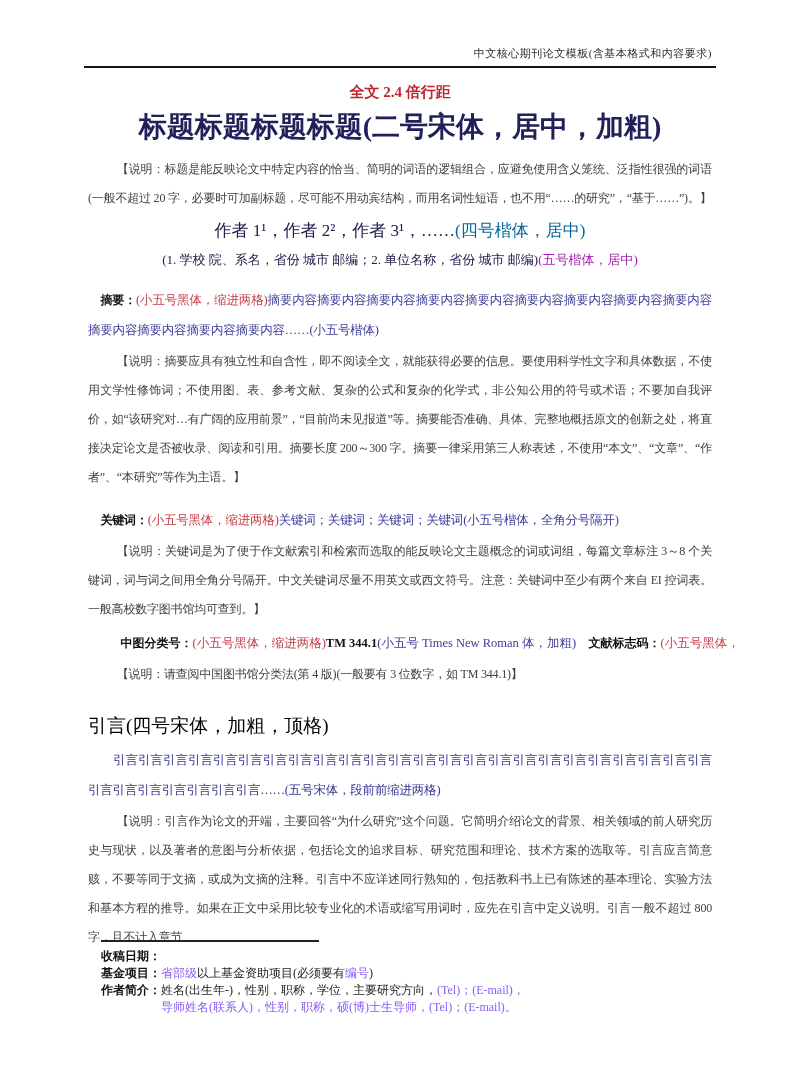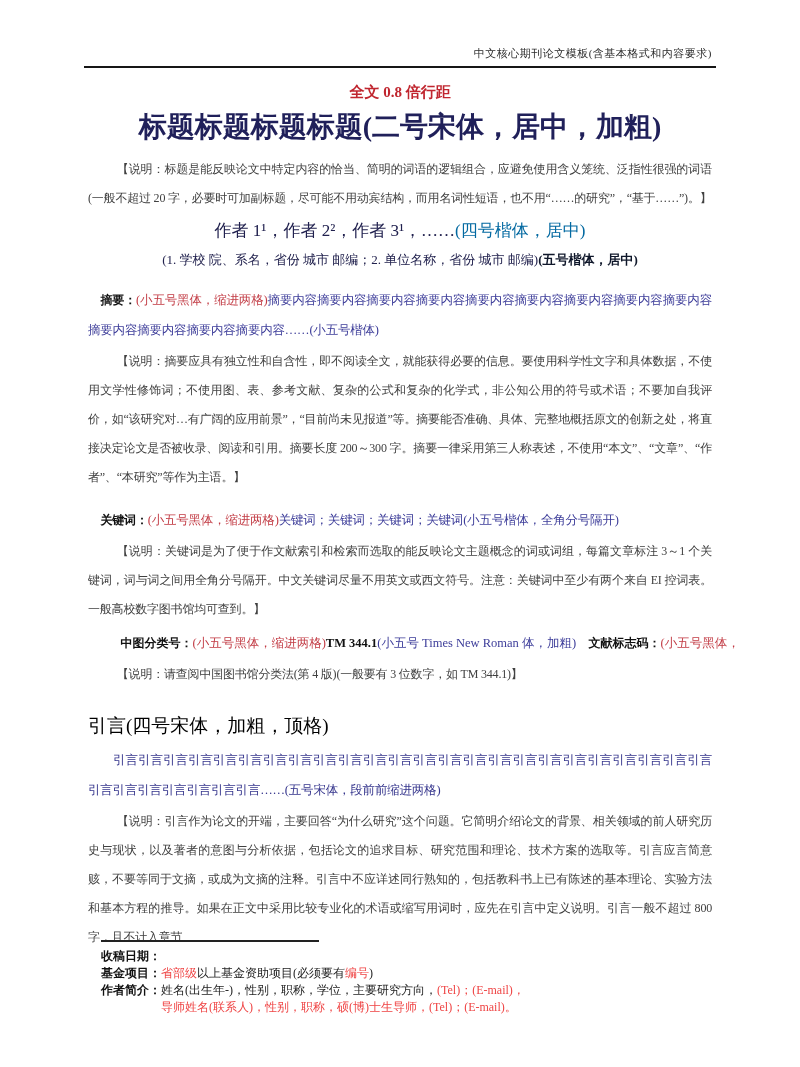--- a/index.html
+++ b/index.html
@@ -13,67 +13,67 @@
   .spacing-note { margin-top:15px; text-align:center; font-size:15px; font-weight:bold; color:#c0262f; }
 
   .paper-title { margin-top:5px; text-align:center; font-size:28px; font-weight:bold; color:#20205a; line-height:40px; }
 
   .note { margin-top:8px; color:#404040; font-size:12px; line-height:29px; text-align:justify; text-indent:2.4em; letter-spacing:-0.2px; }
   .note.tight { margin-top:2px; }
 
   .authors { margin-top:4px; text-align:center; font-size:17px; color:#20204e; line-height:28px; }
   .authors .fmt { color:#0369a1; }
   .affiliation { margin-top:3px; text-align:center; font-size:13px; color:#22224e; line-height:24px; }
-  .affiliation .fmt { color:#0f172a;font-weight:bold; }
+  .affiliation .fmt { color:#a21caf; }
 
   .fieldline { margin-top:13px; font-size:12.5px; line-height:30px; text-align:justify; text-indent:1em; letter-spacing:-0.2px; }
   .fieldline.single { text-align:left; }
   .label-black { font-weight:bold; color:#111; font-family:"Liberation Sans","DejaVu Sans",sans-serif; font-size:12px; }
   .hint-red { color:#c23b44; }
   .content-blue { color:#3c3c99; }
   .value-bold { font-weight:bold; color:#111; }
 
   .clc-line { margin-top:2px; font-size:12.5px; line-height:30px; white-space:nowrap;margin-left:20px; }
   .clc-line.first { text-indent:1em; margin-top:4px; }
 
   .intro-heading { margin-top:23px; font-size:19px; font-weight:normal; color:#000000; line-height:28px; }
   .intro-para { margin-top:5px; font-size:12.5px; line-height:30px; color:#34348c; text-align:justify; text-indent:2em; letter-spacing:-0.2px; }
 
   .footer { position:absolute; left:101px; top:940px; width:624px; background:#ffffff; }
   .footnote-rule { border:none; border-top:2px solid #222; width:218px; margin:0 0 6px 0; }
   .fn-row { display:flex; font-size:12px; line-height:17px; }
   .fn-label { flex:0 0 auto; font-weight:bold; color:#111; font-family:"Liberation Sans","DejaVu Sans",sans-serif; }
   .fn-content { flex:1 1 auto; color:#1c1c1c; }
-  .orange { color:#ef4444; }
+  .orange { color:#8b5cf6; }
 </style>
 </head>
 <body>
 
 <div class="page">
 
   <div class="doc-header">中文核心期刊论文模板(含基本格式和内容要求)</div>
   <hr class="header-rule">
 
-  <div class="spacing-note">全文 0.8 倍行距</div>
+  <div class="spacing-note">全文 2.4 倍行距</div>
 
   <div class="paper-title">标题标题标题标题(二号宋体，居中，加粗)</div>
 
   <div class="note">【说明：标题是能反映论文中特定内容的恰当、简明的词语的逻辑组合，应避免使用含义笼统、泛指性很强的词语(一般不超过 20 字，必要时可加副标题，尽可能不用动宾结构，而用名词性短语，也不用“……的研究”，“基于……”)。】</div>
 
   <div class="authors"><span>作者 1¹，作者 2²，作者 3¹，……</span><span class="fmt">(四号楷体，居中)</span></div>
 
   <div class="affiliation"><span>(1. 学校 院、系名，省份 城市 邮编；2. 单位名称，省份 城市 邮编)</span><span class="fmt">(五号楷体，居中)</span></div>
 
   <div class="fieldline"><span class="label-black">摘要：</span><span class="hint-red">(小五号黑体，缩进两格)</span><span class="content-blue">摘要内容摘要内容摘要内容摘要内容摘要内容摘要内容摘要内容摘要内容摘要内容摘要内容摘要内容摘要内容摘要内容……(小五号楷体)</span></div>
 
   <div class="note tight">【说明：摘要应具有独立性和自含性，即不阅读全文，就能获得必要的信息。要使用科学性文字和具体数据，不使用文学性修饰词；不使用图、表、参考文献、复杂的公式和复杂的化学式，非公知公用的符号或术语；不要加自我评价，如“该研究对…有广阔的应用前景”，“目前尚未见报道”等。摘要能否准确、具体、完整地概括原文的创新之处，将直接决定论文是否被收录、阅读和引用。摘要长度 200～300 字。摘要一律采用第三人称表述，不使用“本文”、“文章”、“作者”、“本研究”等作为主语。】</div>
 
   <div class="fieldline single"><span class="label-black">关键词：</span><span class="hint-red">(小五号黑体，缩进两格)</span><span class="content-blue">关键词；关键词；关键词；关键词</span><span class="content-blue">(小五号楷体，全角分号隔开)</span></div>
 
-  <div class="note tight">【说明：关键词是为了便于作文献索引和检索而选取的能反映论文主题概念的词或词组，每篇文章标注 3～1 个关键词，词与词之间用全角分号隔开。中文关键词尽量不用英文或西文符号。注意：关键词中至少有两个来自 EI 控词表。一般高校数字图书馆均可查到。】</div>
+  <div class="note tight">【说明：关键词是为了便于作文献索引和检索而选取的能反映论文主题概念的词或词组，每篇文章标注 3～8 个关键词，词与词之间用全角分号隔开。中文关键词尽量不用英文或西文符号。注意：关键词中至少有两个来自 EI 控词表。一般高校数字图书馆均可查到。】</div>
 
   <div class="clc-line first"><span class="label-black">中图分类号：</span><span class="hint-red">(小五号黑体，缩进两格)</span><span class="value-bold">TM 344.1</span><span class="content-blue">(小五号 Times New Roman 体，加粗)</span><span>　</span><span class="label-black">文献标志码：</span><span class="hint-red">(小五号黑体，</span></div>
 
   <div class="note tight">【说明：请查阅中国图书馆分类法(第 4 版)(一般要有 3 位数字，如 TM 344.1)】</div>
 
   <div class="intro-heading">引言(四号宋体，加粗，顶格)</div>
 
   <div class="intro-para"><span>引言引言引言引言引言引言引言引言引言引言引言引言引言引言引言引言引言引言引言引言引言引言引言引言引言引言引言引言引言引言引言……</span><span>(五号宋体，段前前缩进两格)</span></div>
 
   <div class="note tight">【说明：引言作为论文的开端，主要回答“为什么研究”这个问题。它简明介绍论文的背景、相关领域的前人研究历史与现状，以及著者的意图与分析依据，包括论文的追求目标、研究范围和理论、技术方案的选取等。引言应言简意赅，不要等同于文摘，或成为文摘的注释。引言中不应详述同行熟知的，包括教科书上已有陈述的基本理论、实验方法和基本方程的推导。如果在正文中采用比较专业化的术语或缩写用词时，应先在引言中定义说明。引言一般不超过 800 字，且不计入章节</div>

